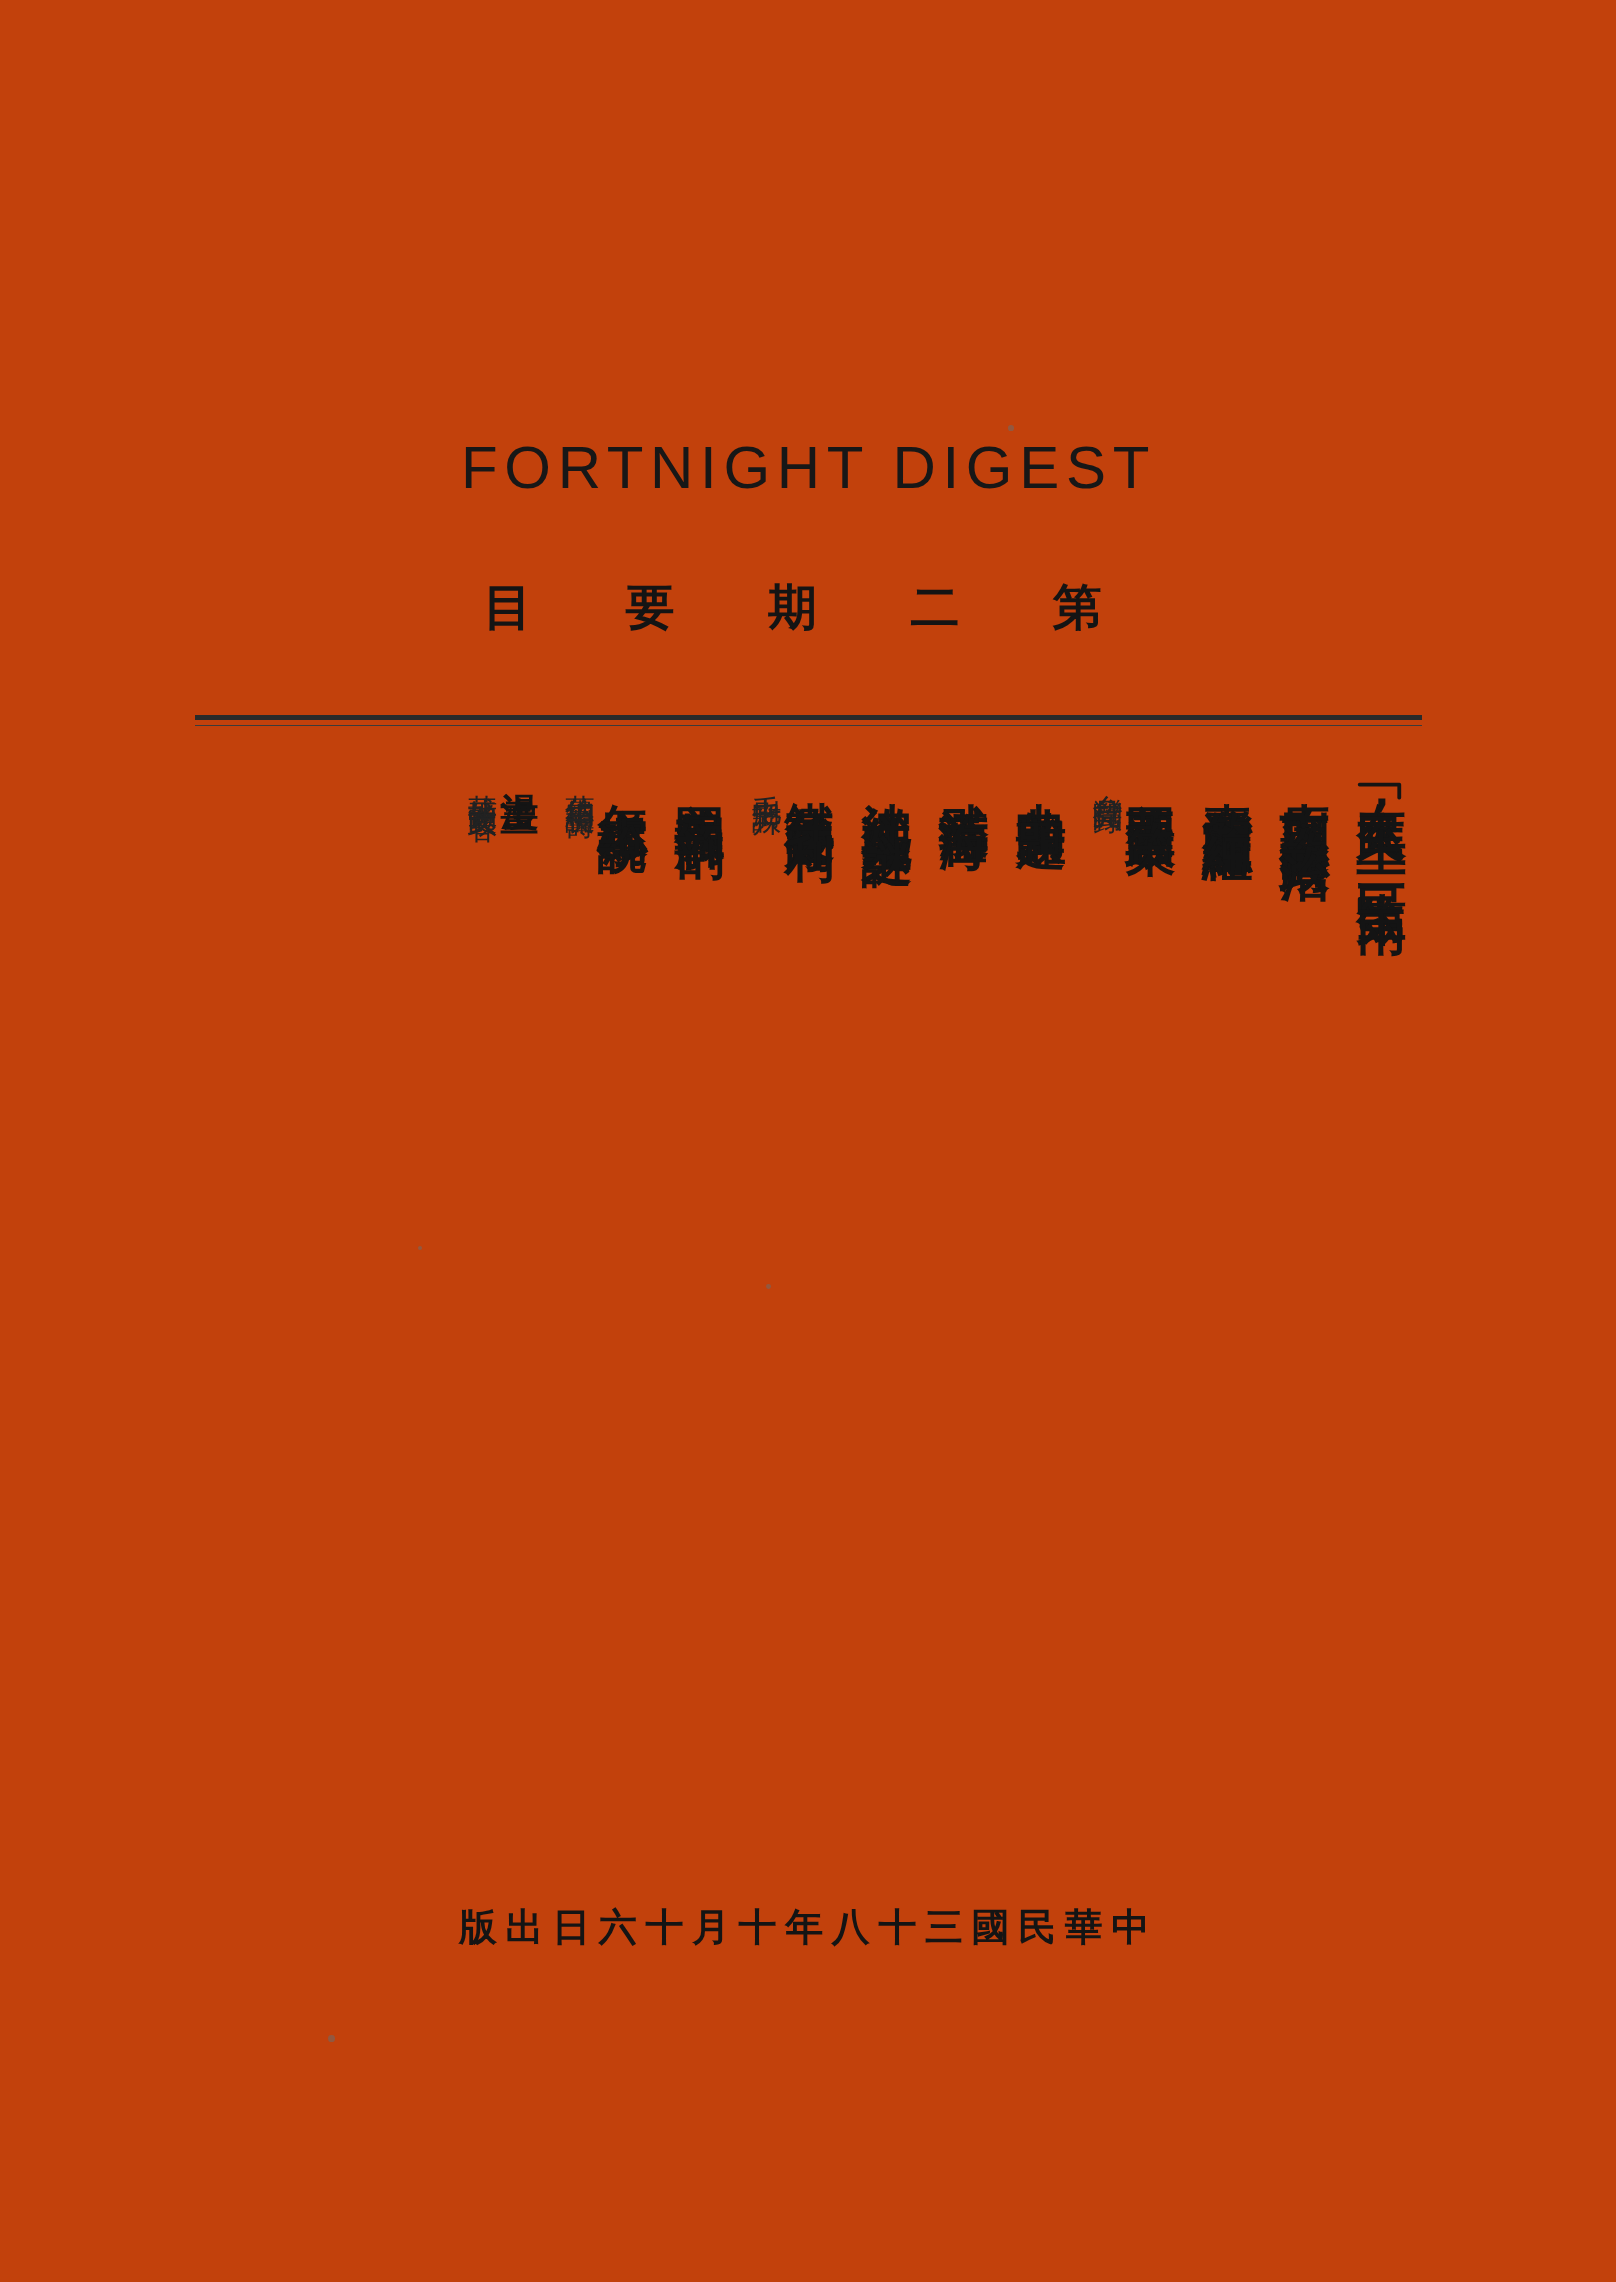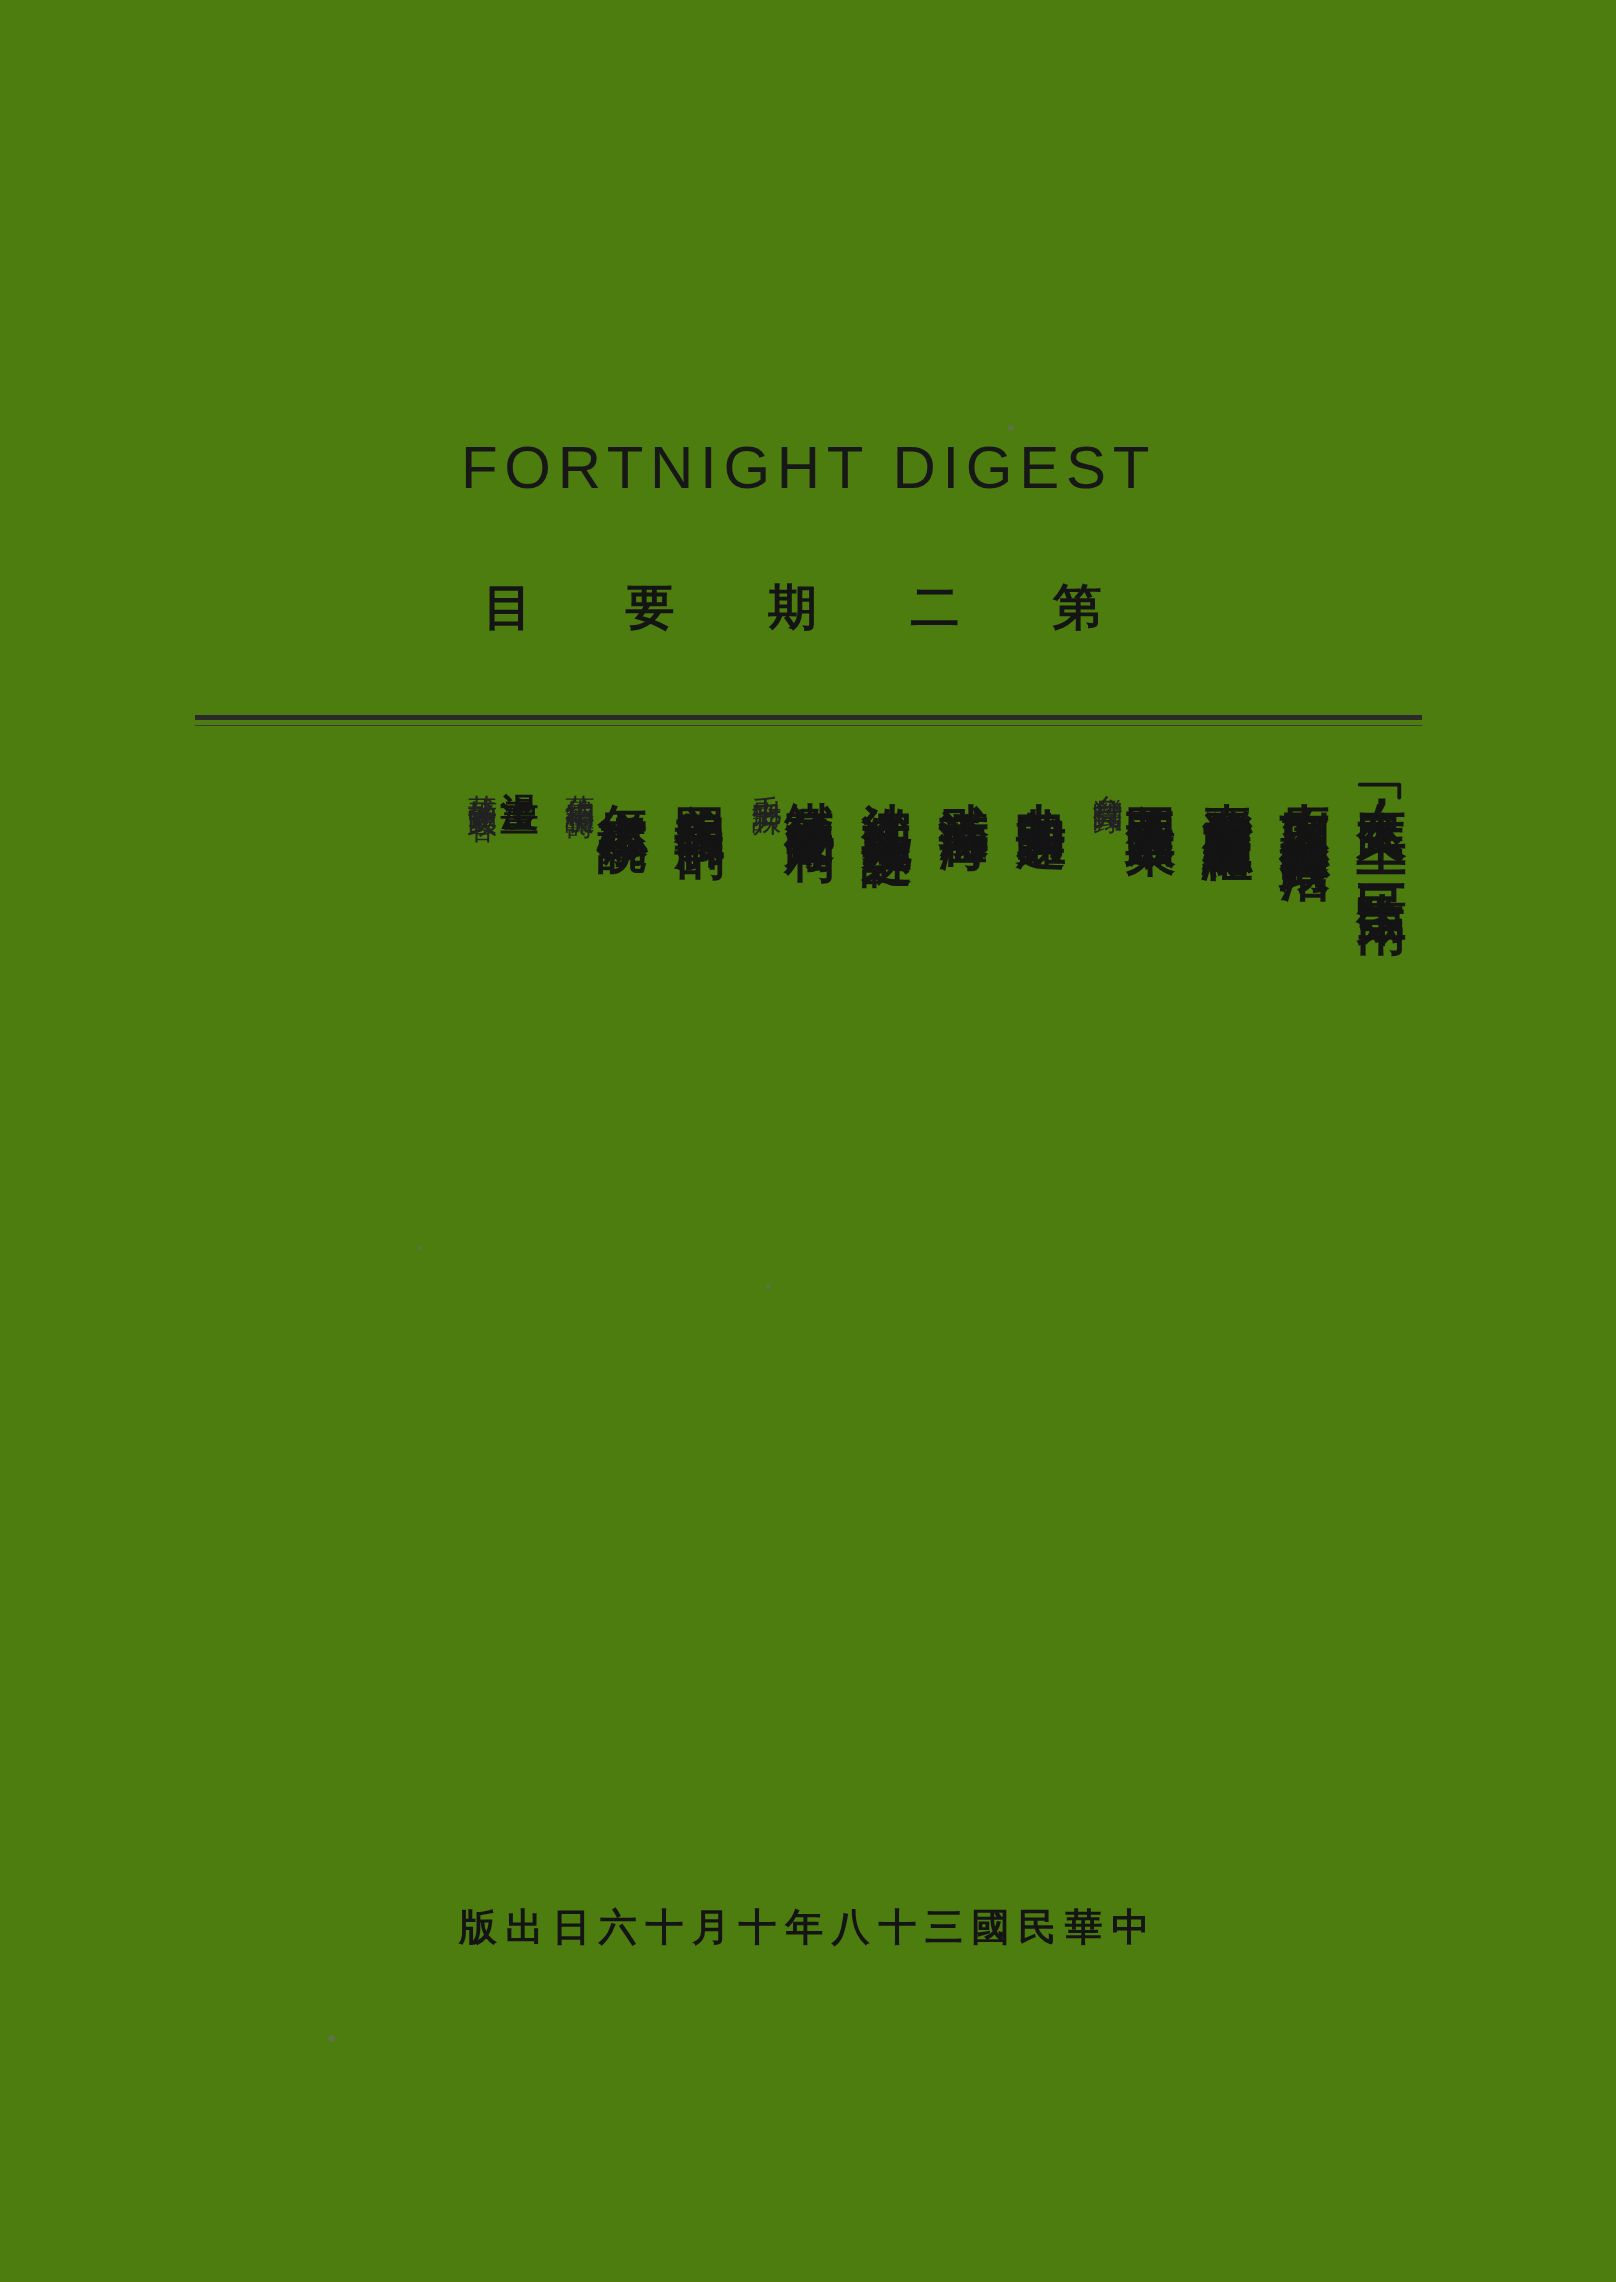--- a/index.html
+++ b/index.html
@@ -13,21 +13,21 @@
     position: relative;
     overflow: hidden;
     font-family: "DejaVu Serif", serif;
     color: #1a1a1a;
   }
 
   
   #page {
     position: absolute;
     inset: 0;
-    background: #4d7c0f;
+    background: #c2410c;
   }
 
   
   .masthead {
     position: absolute;
     top: 433px;
     left: 0;
     width: 100%;
     text-align: center;
     font-family: "Liberation Sans", sans-serif;

